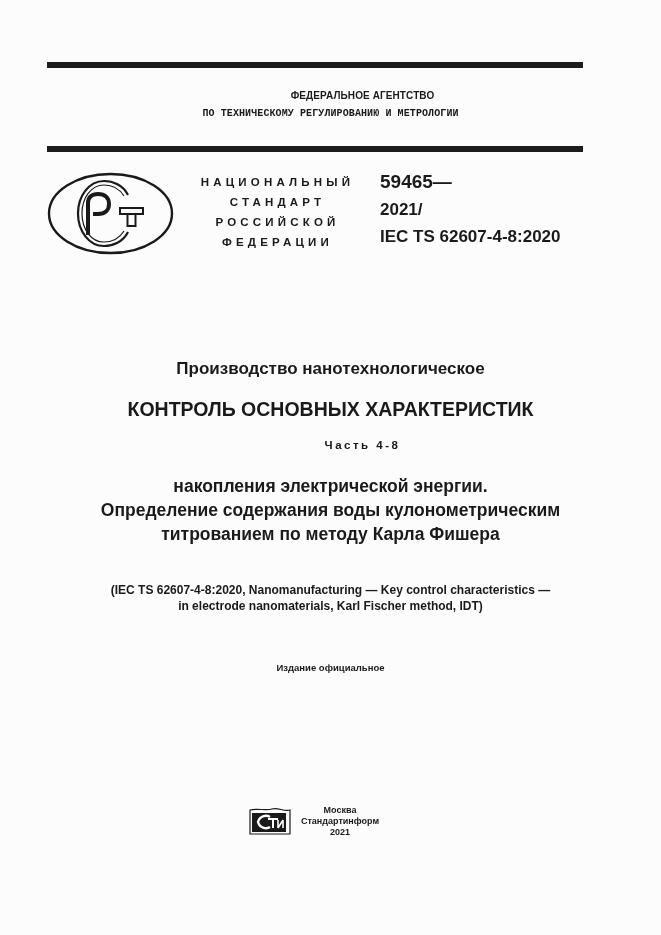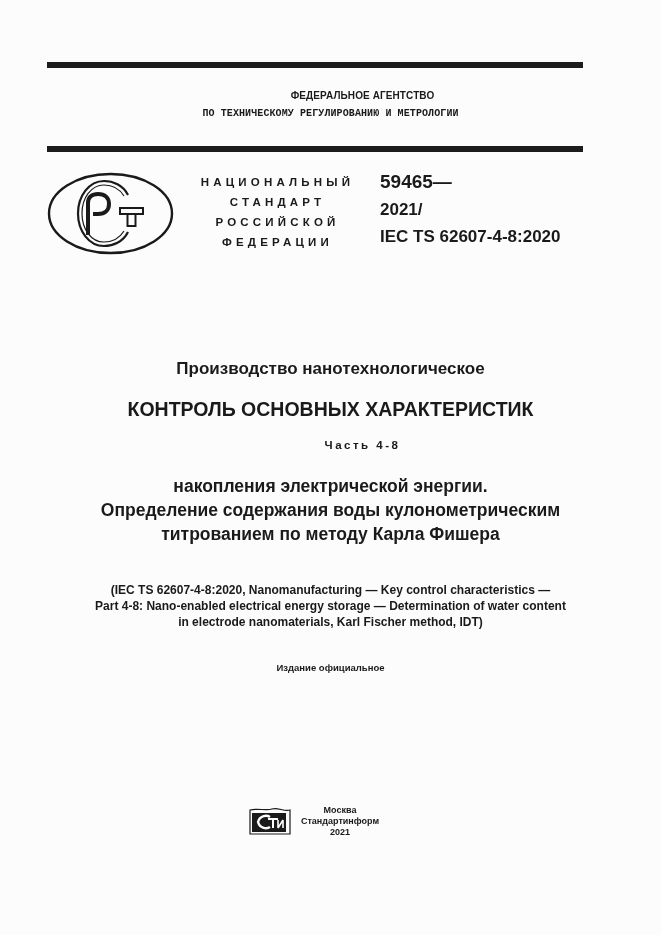--- a/index.html
+++ b/index.html
@@ -63,21 +63,20 @@
 <div class="center-text h-part" style="top:439px;">Часть 4-8</div>
 
 <div class="center-text h-title" style="top:474px;">
   <div>накопления электрической энергии.</div>
   <div>Определение содержания воды кулонометрическим</div>
   <div>титрованием по методу Карла Фишера</div>
 </div>
 
 <div class="center-text h-intl" style="top:582px;">
   <div>(IEC TS 62607-4-8:2020, Nanomanufacturing — Key control characteristics —</div>
-  <div>Part 4-8: Nano-enabled electrical energy storage — Determination of water content</div>
   <div>in electrode nanomaterials, Karl Fischer method, IDT)</div>
 </div>
 
 <div class="center-text h-edition" style="top:662px;">Издание официальное</div>
 
 <div class="abs" style="left:248px; top:806px; width:46px; height:30px;">
   <svg width="46" height="30" viewBox="0 0 46 30">
     <path d="M 2 4 L 2 28 L 42 28 L 42 4 C 36 6, 30 1, 24 3 C 18 5, 10 2, 2 4 Z" fill="none" stroke="#1a1a1a" stroke-width="1.2"></path>
     <rect x="4" y="7" width="34" height="19" fill="#1a1a1a"></rect>
     <path d="M 22 11 C 19 9, 12 9, 10 16 C 12 23, 19 23, 22 21" fill="none" stroke="#fcfcfc" stroke-width="2.4"></path>

